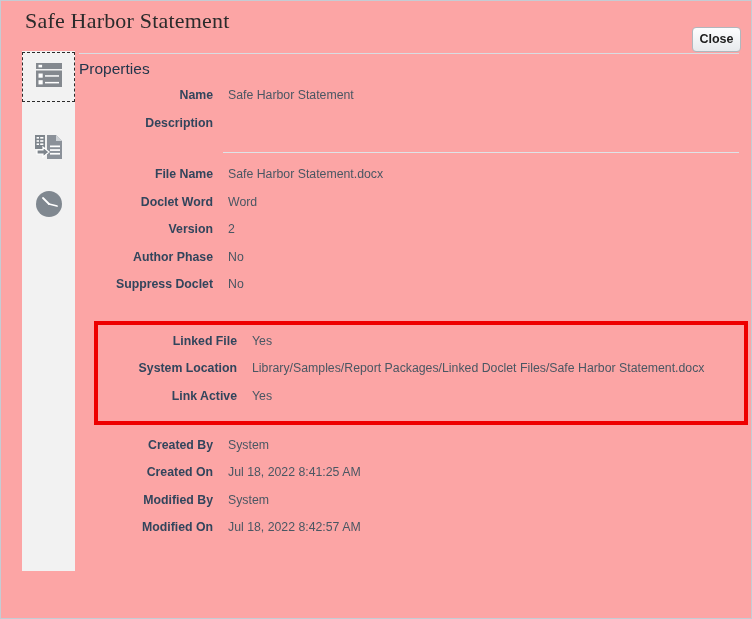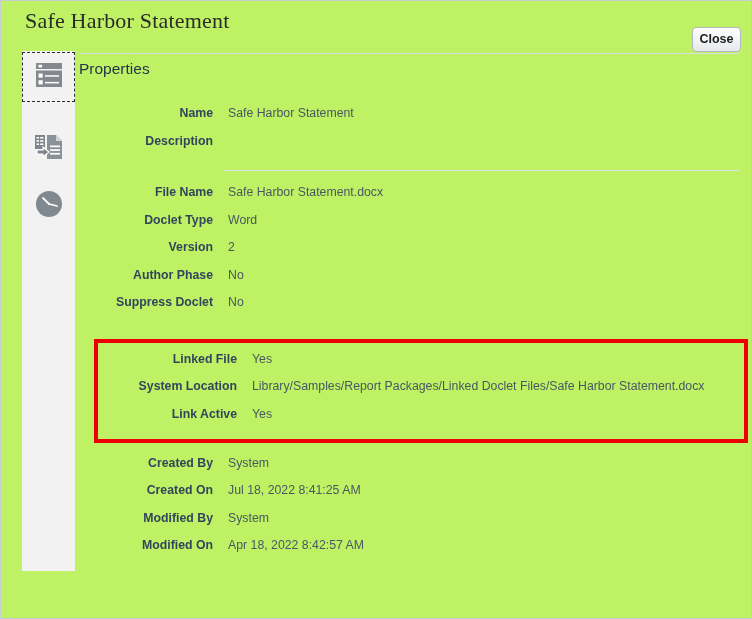--- a/index.html
+++ b/index.html
@@ -9,21 +9,21 @@
   }
   body {
     font-family: "Liberation Sans", sans-serif;
   }
   .window {
     position: relative;
     width: 752px;
     height: 619px;
     box-sizing: border-box;
     border: 1px solid #c4ccd4;
-    background: #bef264;
+    background: #fca5a5;
     overflow: hidden;
   }
 
   
   .titlebar {
     position: absolute;
     left: 0; top: 0;
     width: 752px;
     height: 41px;
   }
@@ -101,21 +101,21 @@
     border-top: 1px solid #d8dde2;
     padding-top: 6px;
     width: 660px;
     box-sizing: border-box;
     font-weight: normal;
   }
 
   .fields {
     position: absolute;
     left: 0;
-    top: 58px;
+    top: 40px;
     width: 660px;
   }
   .field-row {
     position: relative;
     display: flex;
     align-items: flex-start;
     height: 27.5px;
   }
   .field-label {
     width: 134px;
@@ -234,21 +234,21 @@
       </div>
 
       <div class="divider-row"></div>
 
       <div>
         <div class="field-row">
           <div class="field-label">File Name</div>
           <div class="field-value">Safe Harbor Statement.docx</div>
         </div>
         <div class="field-row">
-          <div class="field-label">Doclet Type</div>
+          <div class="field-label">Doclet Word</div>
           <div class="field-value">Word</div>
         </div>
         <div class="field-row">
           <div class="field-label">Version</div>
           <div class="field-value">2</div>
         </div>
         <div class="field-row">
           <div class="field-label">Author Phase</div>
           <div class="field-value">No</div>
         </div>
@@ -287,20 +287,20 @@
         <div class="field-row">
           <div class="field-label">Created On</div>
           <div class="field-value">Jul 18, 2022 8:41:25 AM</div>
         </div>
         <div class="field-row">
           <div class="field-label">Modified By</div>
           <div class="field-value">System</div>
         </div>
         <div class="field-row">
           <div class="field-label">Modified On</div>
-          <div class="field-value">Apr 18, 2022 8:42:57 AM</div>
+          <div class="field-value">Jul 18, 2022 8:42:57 AM</div>
         </div>
       </div>
 
     </div>
   </div>
 
 </div>
 
 </body></html>

